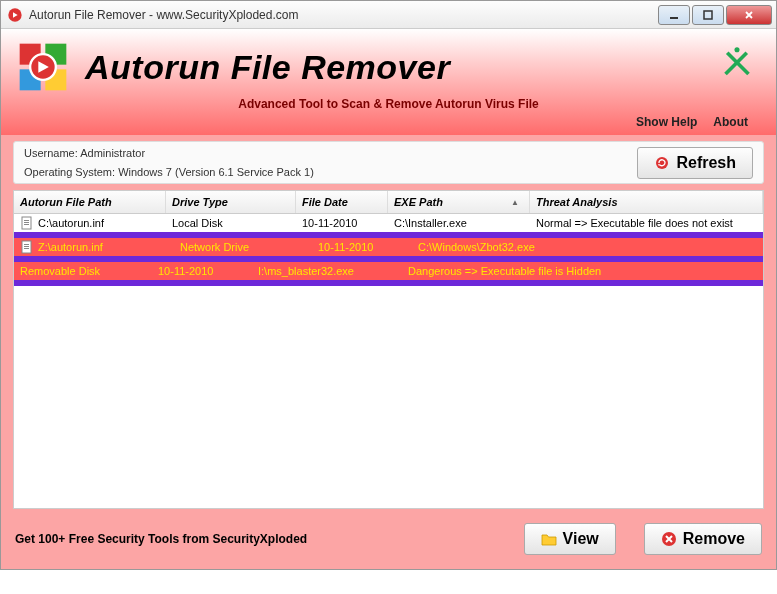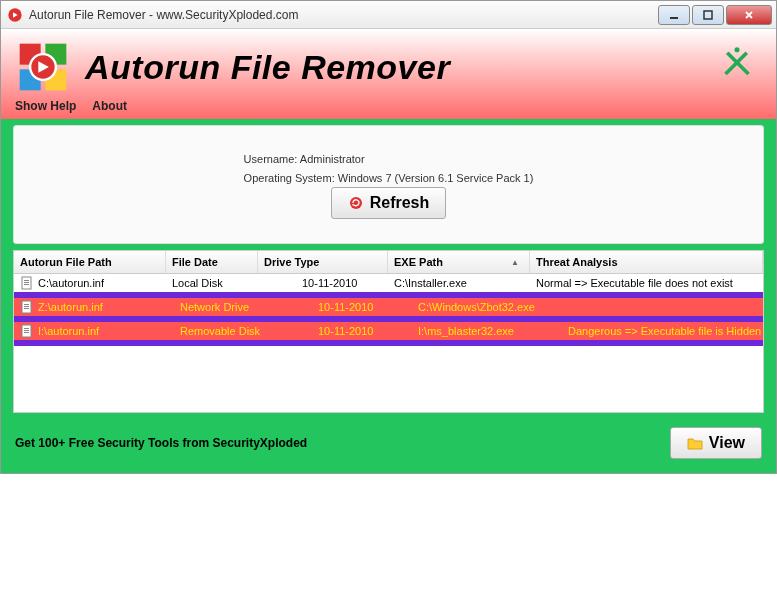--- a/index.html
+++ b/index.html
@@ -1,40 +1,40 @@
 <!DOCTYPE html>
 <html><head>
 <meta charset="utf-8">
 <style>
 * { margin: 0; padding: 0; box-sizing: border-box; font-family: Tahoma, Arial, sans-serif; }
 body { background: #fff; }
-.window { width: 777px; height: 474px; border: 1px solid #999; background: #22c55e; display: flex; flex-direction: column; }
+.window { width: 777px; height: 570px; border: 1px solid #999; background: #fca5a5; display: flex; flex-direction: column; }
 .titlebar { height: 28px; background: linear-gradient(to bottom, #fdfdfd, #ebebeb); border-bottom: 1px solid #ccc; display: flex; align-items: center; padding: 0 0 0 6px; }
 .titlebar-icon { width: 16px; height: 16px; margin-right: 6px; }
 .titlebar-text { font-size: 12px; color: #333; flex: 1; }
 .win-controls { display: flex; gap: 2px; margin-right: 4px; }
 .win-btn { width: 32px; height: 20px; border: 1px solid #888; border-radius: 3px; display: flex; align-items: center; justify-content: center; font-size: 11px; cursor: pointer; }
 .win-min { background: linear-gradient(to bottom,#e8f0f8,#cadcef); }
 .win-max { background: linear-gradient(to bottom,#e8f0f8,#cadcef); }
 .win-close { background: linear-gradient(to bottom,#e99,#c33); color:#fff; width: 46px; }
 .header-band { background: linear-gradient(to bottom, #fff 0%, #ffd0d0 30%, #ff6b6b 100%); padding: 10px 14px 2px 14px; position: relative; }
 .header-logo { display: flex; align-items: center; gap: 14px; }
 .logo-icon { width: 56px; height: 56px; }
 .app-title { font-size: 34px; font-weight: bold; color: #000; font-style: italic; letter-spacing: 0.5px; }
 .subtitle { text-align: center; font-size: 12px; font-weight: bold; color: #7a0000; margin-top: 2px; }
 .swords { position: absolute; right: 22px; top: 14px; width: 34px; height: 34px; }
-.menu-row { display: flex; gap: 16px; padding: 4px 14px 4px 0; font-size: 12px; font-weight: bold; color: #222; }
+.menu-row { display: flex; justify-content: flex-end; gap: 16px; padding: 4px 14px 4px 0; font-size: 12px; font-weight: bold; color: #222; }
 .menu-row span { cursor: pointer; }
-.info-panel { margin: 6px 12px 6px 12px; border: 1px solid #ddd; border-radius: 3px; padding: 24px 10px; display: flex; justify-content: space-between; align-items: center; background: #fafafa; flex-direction: column; }
+.info-panel { margin: 6px 12px 6px 12px; border: 1px solid #ddd; border-radius: 3px; padding: 2px 10px; display: flex; justify-content: space-between; align-items: center; background: #fafafa; }
 .info-lines { font-size: 11px; color: #333; line-height: 1.7; }
 .btn { display: inline-flex; align-items: center; gap: 6px; padding: 6px 16px; border: 1px solid #aaa; border-radius: 3px; background: linear-gradient(to bottom,#fefefe,#e4e4e4); font-size: 16px; font-weight: bold; cursor: pointer; min-width: 90px; justify-content: center; }
 .btn-icon { width: 16px; height: 16px; }
 .table-wrap { margin: 0 12px; border: 1px solid #ccc; flex: 1; overflow: hidden; background: #fff; }
 .thead { display: flex; background: linear-gradient(to bottom,#fdfdfd,#ececec); border-bottom: 1px solid #ccc; font-size: 11px; font-weight: bold; }
-.th { padding: 5px 6px; border-right: 1px solid #ddd; display: flex; align-items: center; }
+.th { padding: 5px 6px; border-right: 1px solid #ddd; display: flex; align-items: center; font-style: italic; }
 .th-sort { font-size: 8px; margin-left: auto; margin-right: 4px; color:#666; }
 .col0 { width: 152px; }
 .col1 { width: 130px; }
 .col2 { width: 92px; }
 .col3 { width: 142px; }
 .col4 { flex: 1; }
 .tbody .row { display: flex; font-size: 11px; border-bottom: 6px solid #6d28d9; height: 24px; align-items: center; }
 .row.danger { background: #ff5555; color: #ffe600; gap: 8px; }
 .cell { padding: 0 6px; overflow: hidden; white-space: nowrap; text-overflow: ellipsis; display: flex; align-items: center; gap: 4px; }
 .file-ico { width: 14px; height: 14px; flex-shrink: 0; }
@@ -81,20 +81,21 @@
         <circle cx="24" cy="24" r="11" fill="#d33" stroke="#fff" stroke-width="2"></circle>
         <path d="M20 19 l9 5 -9 5 z" fill="#fff"></path>
       </svg>
       <span class="app-title">Autorun File Remover</span>
     </div>
     <svg class="swords" viewBox="0 0 40 40">
       <path d="M5 35 L30 10 L33 13 L8 38 Z" fill="#2a5"></path>
       <path d="M35 35 L10 10 L7 13 L32 38 Z" fill="#2a5"></path>
       <circle cx="20" cy="8" r="3" fill="#2a5"></circle>
     </svg>
+    <div class="subtitle">Advanced Tool to Scan &amp; Remove Autorun Virus File</div>
     <div class="menu-row">
       <span>Show Help</span>
       <span>About</span>
     </div>
   </div>
 
   <div class="info-panel">
     <div class="info-lines">
       <div><span>Username:</span> <span>Administrator</span></div>
       <div><span>Operating System:</span> <span>Windows 7 (Version 6.1 Service Pack 1)</span></div>
@@ -107,25 +108,25 @@
         </svg>
       <span>Refresh</span>
     </button>
   </div>
 
   <div class="table-wrap">
     <div class="thead">
       <div class="th col0">
           <span>Autorun File Path</span>
         </div>
+      <div class="th col1">
+          <span>Drive Type</span>
+        </div>
       <div class="th col2">
           <span>File Date</span>
-        </div>
-      <div class="th col1">
-          <span>Drive Type</span>
         </div>
       <div class="th col3">
           <span>EXE Path</span>
           <span class="th-sort">▲</span>
         </div>
       <div class="th col4">
           <span>Threat Analysis</span>
         </div>
     </div>
     <div class="tbody" id="tbody">
@@ -152,40 +153,38 @@
               <rect x="4" y="6" width="5" height="1" fill="#888"></rect>
               <rect x="4" y="8" width="5" height="1" fill="#888"></rect>
             </svg>
             <span>Z:\autorun.inf</span>
           </div>
           <div class="cell col1">Network Drive</div>
           <div class="cell col2">10-11-2010</div>
           <div class="cell col3">C:\Windows\Zbot32.exe</div>
         </div>
         <div class="row danger">
-          <div class="cell col0">
-            <svg class="file-ico" viewBox="0 0 14 14">
-              <rect x="2" y="1" width="9" height="12" fill="#fff" stroke="#888"></rect>
-              <rect x="4" y="4" width="5" height="1" fill="#888"></rect>
-              <rect x="4" y="6" width="5" height="1" fill="#888"></rect>
-              <rect x="4" y="8" width="5" height="1" fill="#888"></rect>
-            </svg>
-            <span>I:\autorun.inf</span>
-          </div>
           <div class="cell col1">Removable Disk</div>
           <div class="cell col2">10-11-2010</div>
           <div class="cell col3">I:\ms_blaster32.exe</div>
           <div class="cell col4">Dangerous =&gt; Executable file is Hidden</div>
         </div>
       </div>
   </div>
 
   <div class="footer">
     <span class="footer-text">Get 100+ Free Security Tools from SecurityXploded</span>
     <button class="btn">
       <svg class="btn-icon" viewBox="0 0 16 16">
           <path d="M1 4 h5 l1.5 2 H15 v8 H1 z" fill="#fc3" stroke="#c90" stroke-width="0.8"></path>
         </svg>
       <span>View</span>
     </button>
+    <button class="btn">
+      <svg class="btn-icon" viewBox="0 0 16 16">
+          <circle cx="8" cy="8" r="7" fill="#d33"></circle>
+          <path d="M5 5 L11 11 M11 5 L5 11" stroke="#fff" stroke-width="2"></path>
+        </svg>
+      <span>Remove</span>
+    </button>
   </div>
 
 </div>
 
 </body></html>

